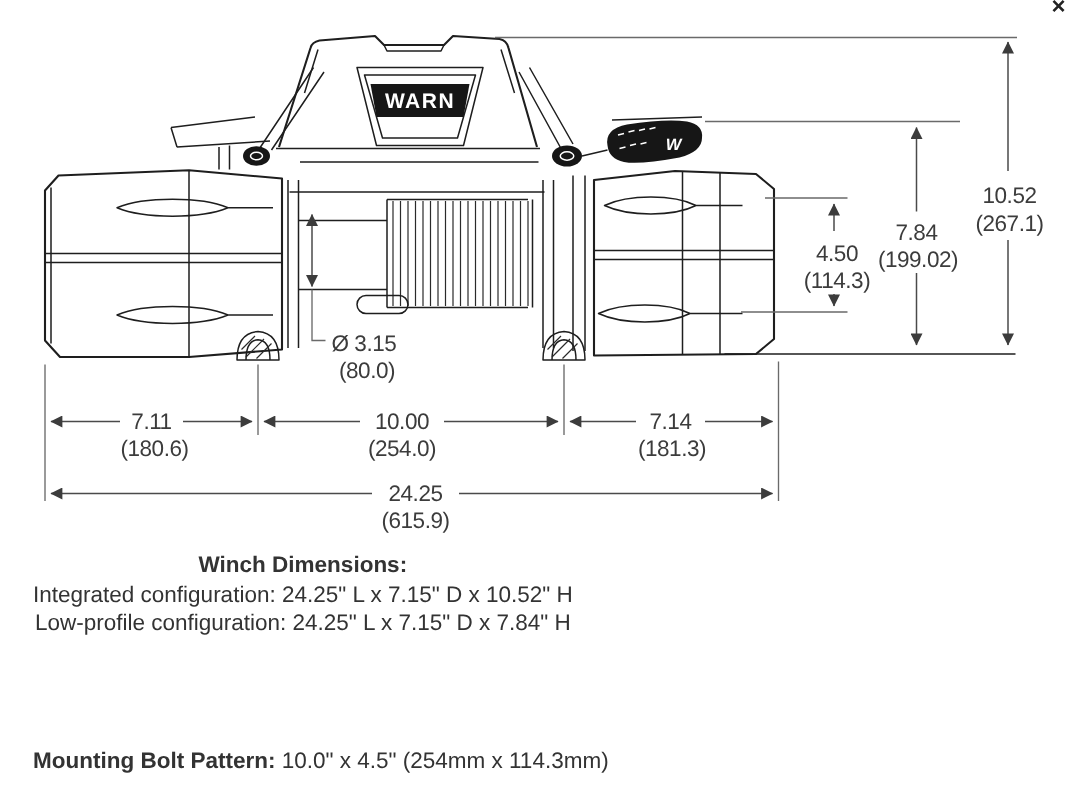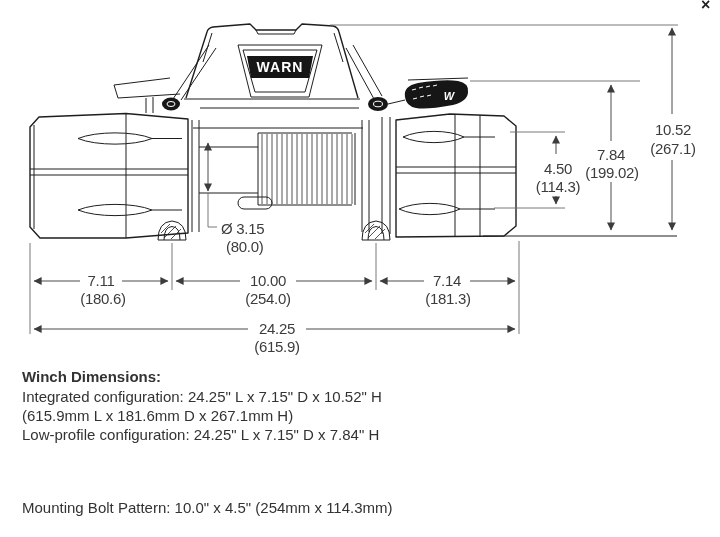--- a/index.html
+++ b/index.html
@@ -13,24 +13,24 @@
   .det{stroke:#1e1e1e;stroke-width:1;fill:none;stroke-linejoin:round;}
   .thin{stroke:#2a2a2a;stroke-width:.8;fill:none;}
   .dln{stroke:#4a4a4a;stroke-width:1;fill:none;}
   .ext{stroke:#6a6a6a;stroke-width:.9;fill:none;}
   .blk{fill:#161616;stroke:none;}
   .dim{font:15px "Liberation Sans",sans-serif;fill:#3c3c3c;text-anchor:middle;letter-spacing:-.3px;}
   .dimL{text-anchor:start;}
   .logo-txt{font:bold 14px "Liberation Sans",sans-serif;fill:#ffffff;text-anchor:middle;letter-spacing:1px;}
   .clutch-txt{font:bold italic 11px "Liberation Sans",sans-serif;fill:#ffffff;text-anchor:middle;}
   
-  .specs{position:absolute;left:22px;top:367px;font-size:15px;line-height:19px;color:#333;}
+  .specs{position:absolute;left:22px;top:367px;font-size:15px;line-height:19px;color:#333;text-align:center;}
   .specs .hd{font-weight:bold;margin-bottom:1px;}
   .bolt-line{position:absolute;left:22px;top:499px;font-size:15px;color:#333;}
-  .bolt-line .bd{font-weight:normal;}
+  .bolt-line .bd{font-weight:bold;}
 </style>
 </head>
 <body>
 
 <div class="stage">
 
   <span class="close-btn">×</span>
 
   <svg class="drawing" width="720" height="360" viewBox="0 0 720 360" xmlns="http://www.w3.org/2000/svg">
     <defs>
@@ -168,21 +168,20 @@
       <line class="dln" x1="34" y1="329" x2="248" y2="329" marker-start="url(#arr)"></line>
       <line class="dln" x1="306" y1="329" x2="515" y2="329" marker-end="url(#arr)"></line>
       <text class="dim" x="277" y="334">24.25</text>
       <text class="dim" x="277" y="352">(615.9)</text>
     </g>
   </svg>
 
   <div class="specs">
     <div class="hd">Winch Dimensions:</div>
     <div>Integrated configuration: 24.25" L x 7.15" D x 10.52" H</div>
-    <div>(615.9mm L x 181.6mm D x 267.1mm H)</div>
     <div>Low-profile configuration: 24.25" L x 7.15" D x 7.84" H</div>
   </div>
 
   <div class="bolt-line">
     <span class="bd">Mounting Bolt Pattern:</span><span> 10.0" x 4.5" (254mm x 114.3mm)</span>
   </div>
 
 </div>
 
 </body></html>

